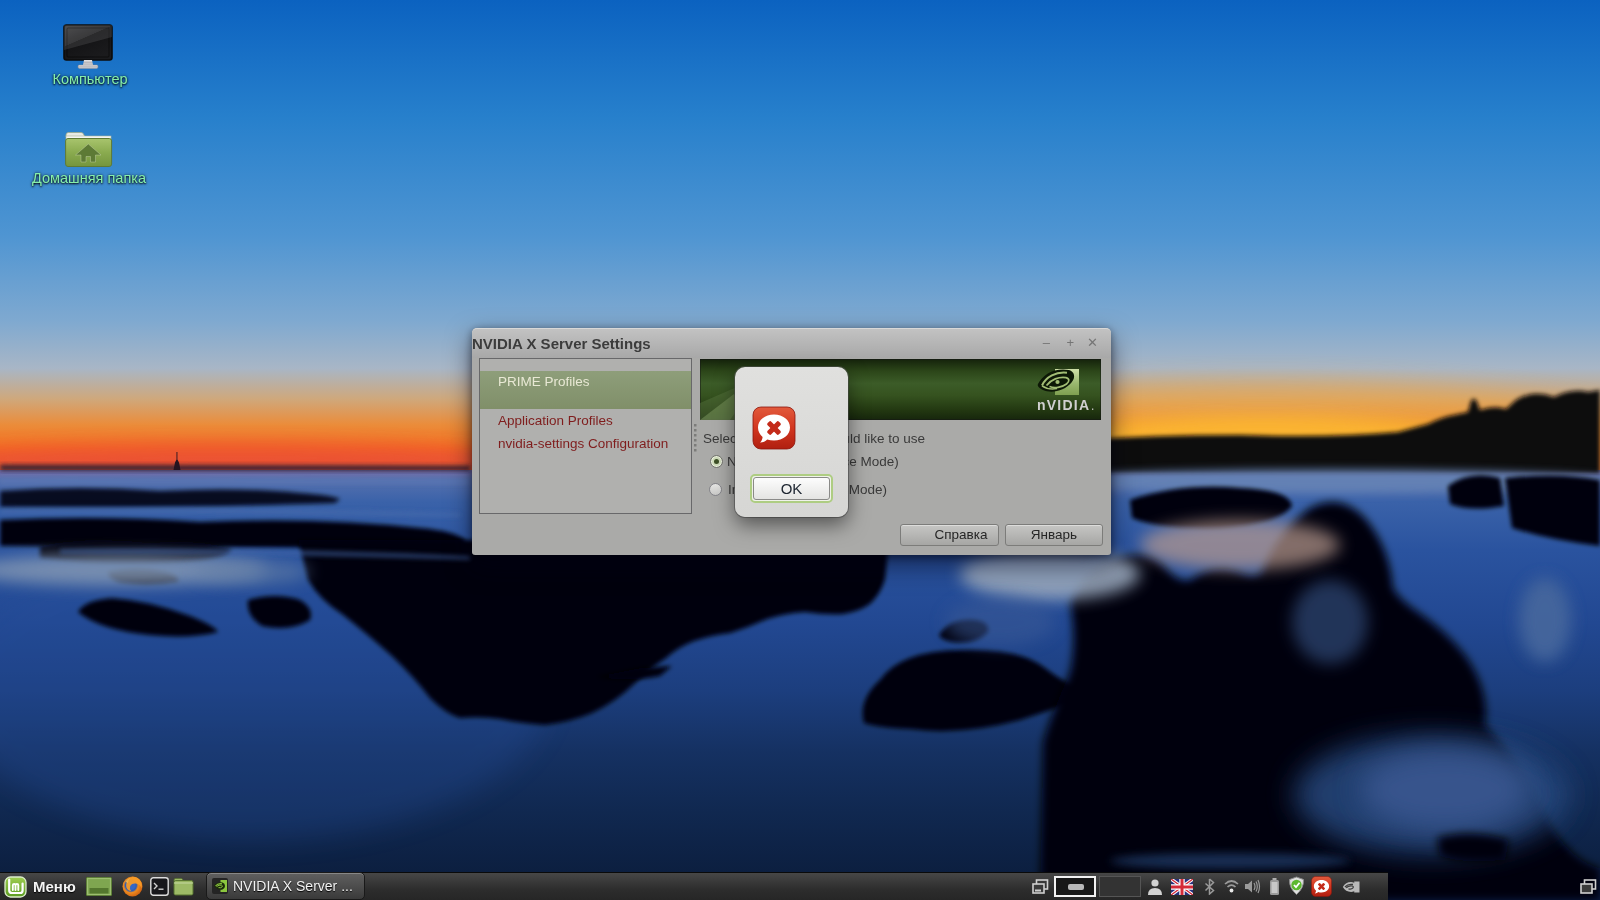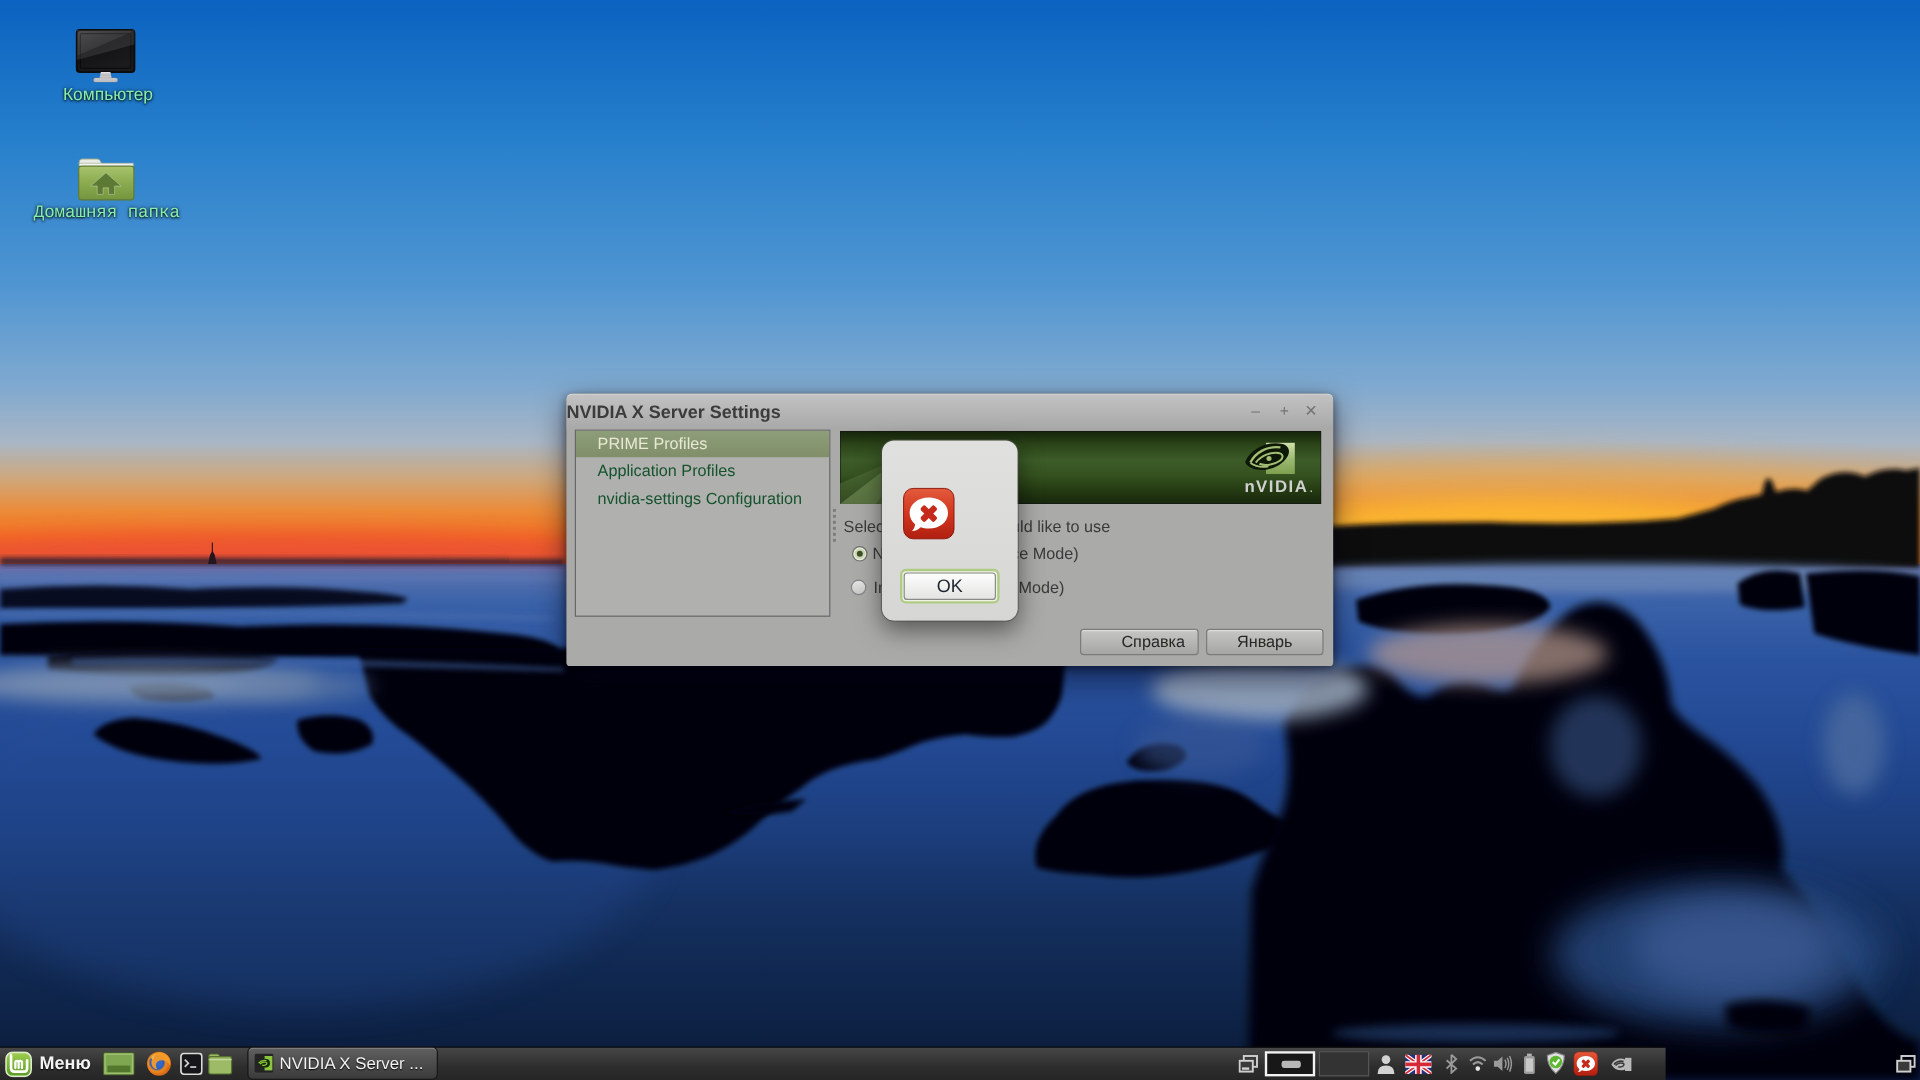--- a/index.html
+++ b/index.html
@@ -15,22 +15,22 @@
     box-shadow:0 10px 26px rgba(0,0,20,.55),0 2px 8px rgba(0,0,0,.45);}
   #titlebar{position:absolute;left:0;top:0;right:0;height:30px;
     background:linear-gradient(#c2c2c2,#a8a8a8);
     border-radius:5px 5px 0 0;border-top:1px solid #d8d8d8;box-sizing:border-box;}
   #title{position:absolute;left:0;right:0;top:0;height:30px;line-height:31px;
     text-align:left;font-weight:bold;font-size:15px;color:#3c3c3c;border-radius:13px;}
   .wbtn{position:absolute;top:0;height:30px;line-height:30px;color:#757575;
     font-size:13px;}
   #sidebar{position:absolute;left:7px;top:30px;width:213px;height:156px;
     background:#b0b0ae;border:1px solid #68686a;box-sizing:border-box;}
-  .srow{height:23px;line-height:23px;padding-left:18px;font-size:13.5px;color:#14532d;}
-  .srow.sel{background:linear-gradient(#8e9e7a,#808f69);color:#e8e8d4;height:22px;line-height:22px;}
+  .srow{height:23px;line-height:23px;padding-left:18px;font-size:13.5px;color:#7f1d1d;}
+  .srow.sel{background:linear-gradient(#8e9e7a,#808f69);color:#e8e8d4;height:38px;line-height:22px;margin-top:12px;}
   #banner{position:absolute;left:228px;top:31px;width:474px;height:61px;overflow:hidden;}
   #paned{position:absolute;left:222px;top:96px;width:3px;height:28px;}
   #selline{position:absolute;left:231px;top:103px;font-size:13.5px;color:#3a3a3a;}
   .radio{position:absolute;width:13px;height:13px;border-radius:50%;box-sizing:border-box;}
   .rlabel{position:absolute;font-size:13.5px;color:#3a3a3a;}
   .gbtn{position:absolute;height:22px;background:linear-gradient(#c6c6c4,#a6a6a4);
     border:1px solid #7c7c7a;border-radius:3px;box-sizing:border-box;
     font-size:13.5px;color:#262626;text-align:center;line-height:20px;
     box-shadow:inset 0 1px 0 rgba(255,255,255,.4);}
   
@@ -200,21 +200,21 @@
       <stop offset="0" stop-color="#a8c46d"></stop>
           <stop offset=".5" stop-color="#8aab4f"></stop>
       <stop offset="1" stop-color="#74953e"></stop>
     </linearGradient>
   </defs>
   <path d="M2,6 Q2,3.5 4.5,3.5 L17,3.5 Q19,3.5 19.5,5 L21,8 L2,8 Z" fill="#e8eae4" stroke="#9aa88a" stroke-width=".8"></path>
   <rect x="2" y="7" width="45" height="4" fill="#f4f5f2" stroke="#aab49a" stroke-width=".6"></rect>
   <rect x="1.6" y="9.5" width="46" height="28" rx="2.4" fill="url(#fold)" stroke="#5f7a33" stroke-width="1"></rect>
   <path d="M24.3,15 L37,26 L31.5,26 L31.5,33 L26.5,33 L26.5,27.5 L22,27.5 L22,33 L17,33 L17,26 L11.5,26 Z" fill="#5d7a35" stroke="#d2ddba" stroke-width=".7" stroke-opacity=".55"></path>
 </svg>
-<div class="dlabel" style="left:14px;top:170px;width:150px;font-family:Liberation Mono, monospace;">Домашняя папка</div>
+<div class="dlabel" style="left:14px;top:170px;width:150px;">Домашняя папка</div>
 
 <div id="win">
   <div id="titlebar"></div>
   <div id="title">NVIDIA X Server Settings</div>
   <span class="wbtn" style="right:61px;">–</span>
   <span class="wbtn" style="right:37px;">+</span>
   <span class="wbtn" style="right:13px;">✕</span>
 
   <div id="sidebar">
     <div class="srow sel">PRIME Profiles</div>

